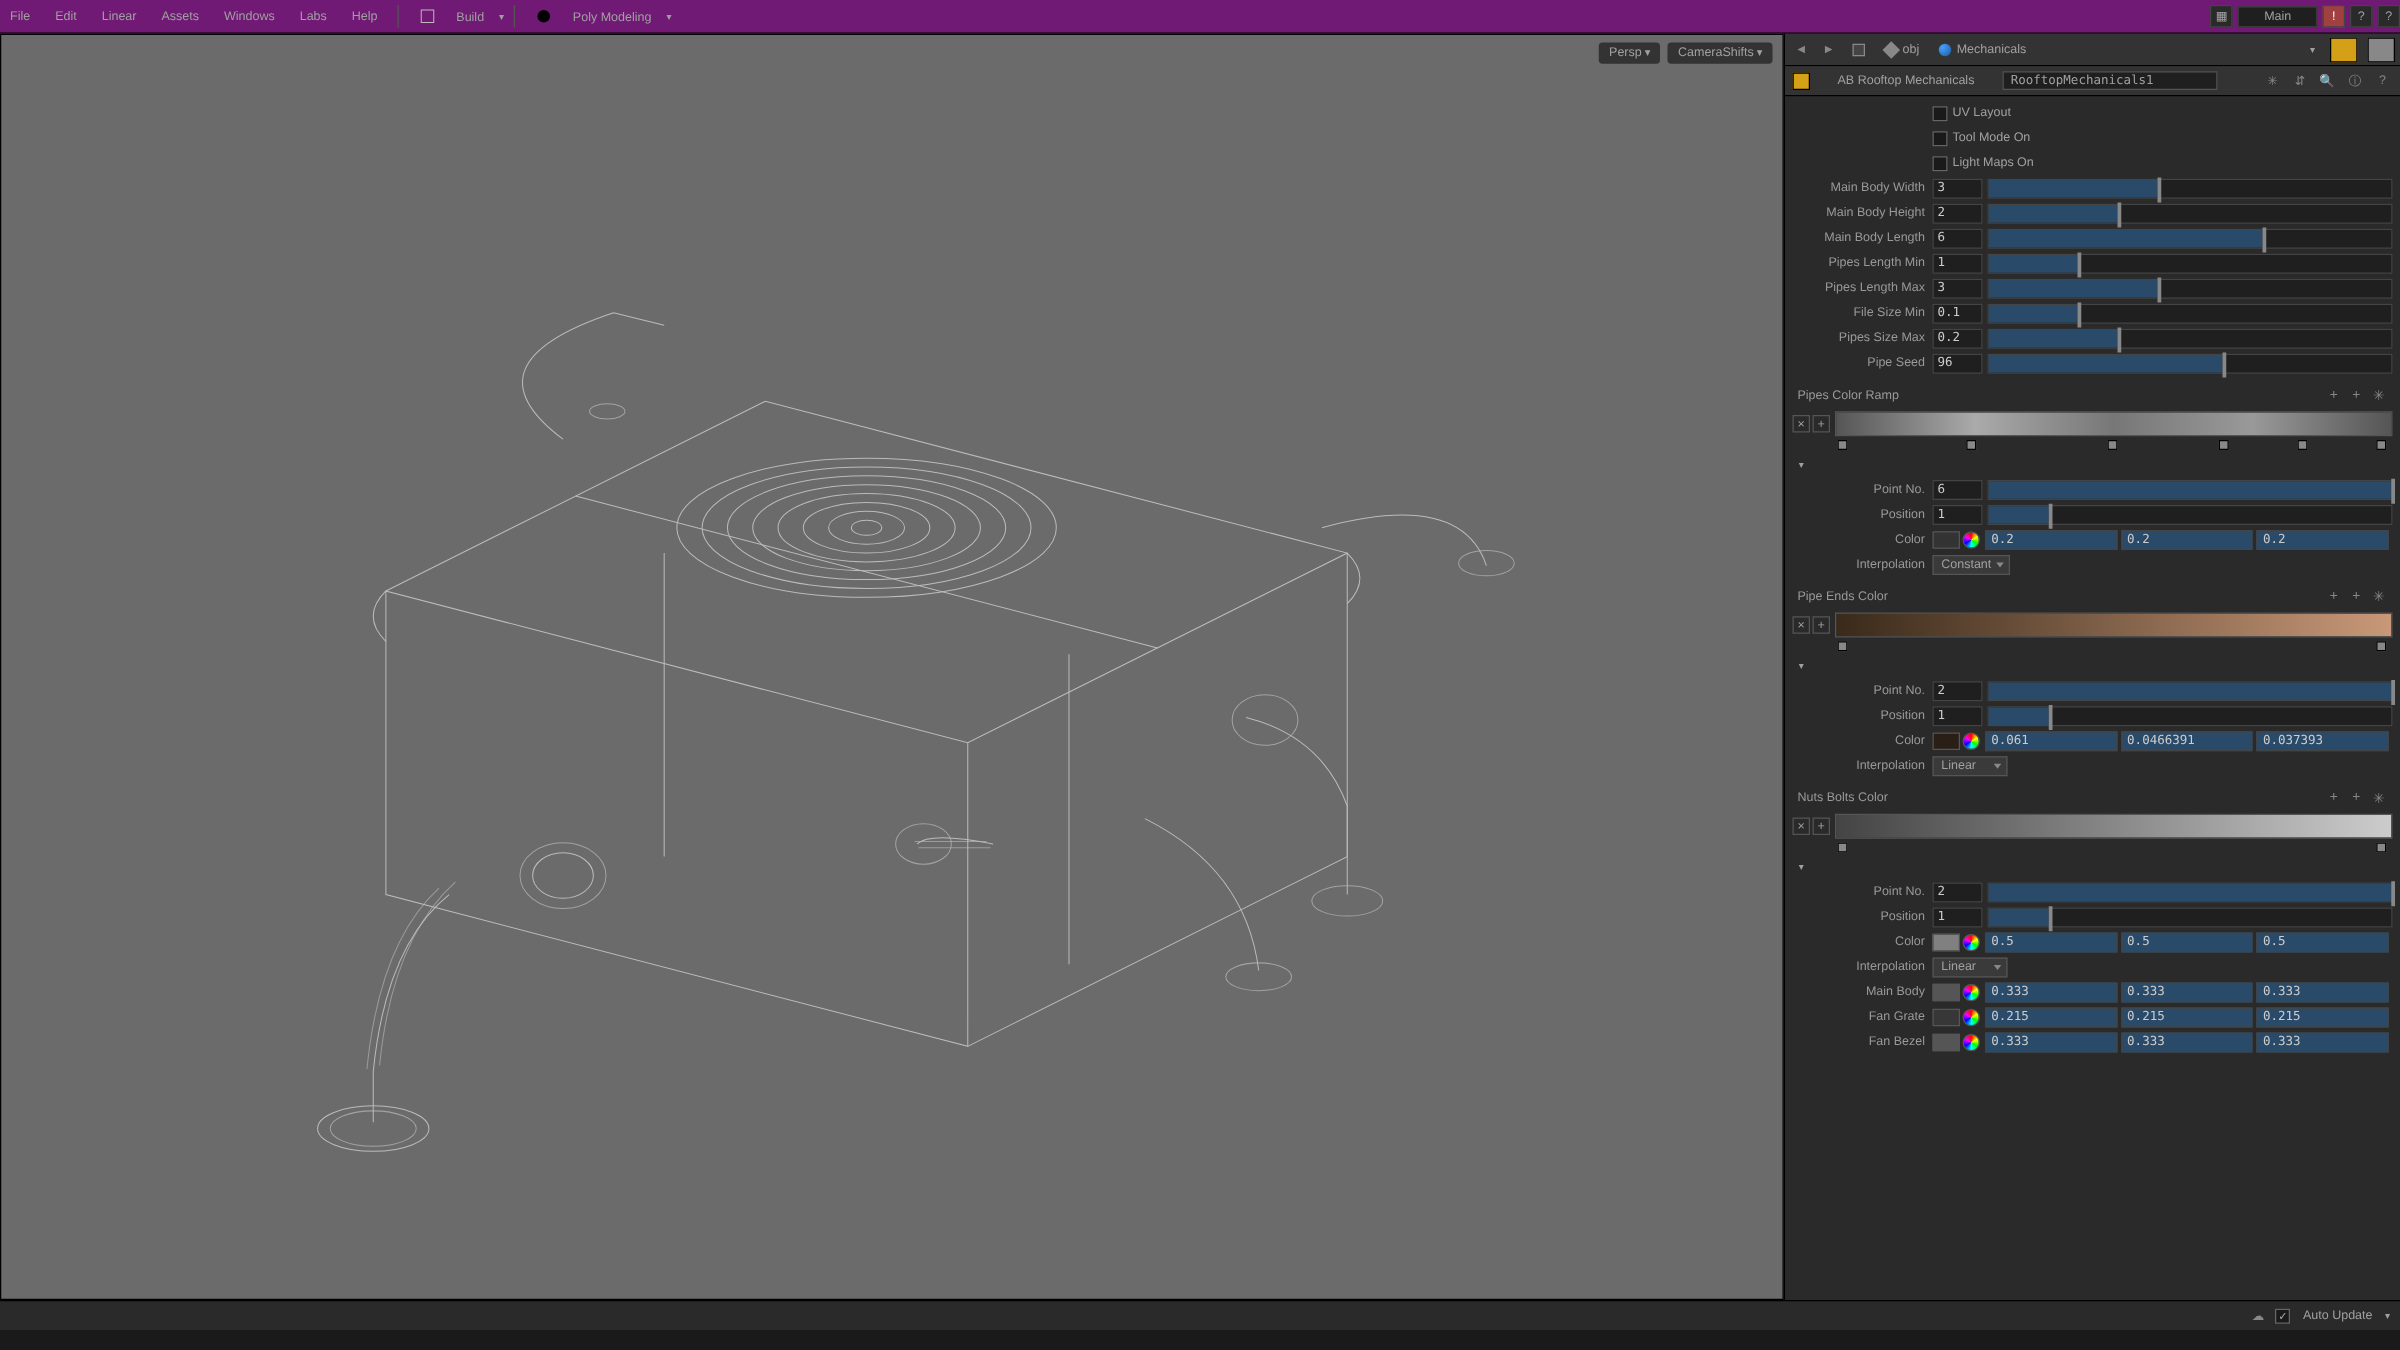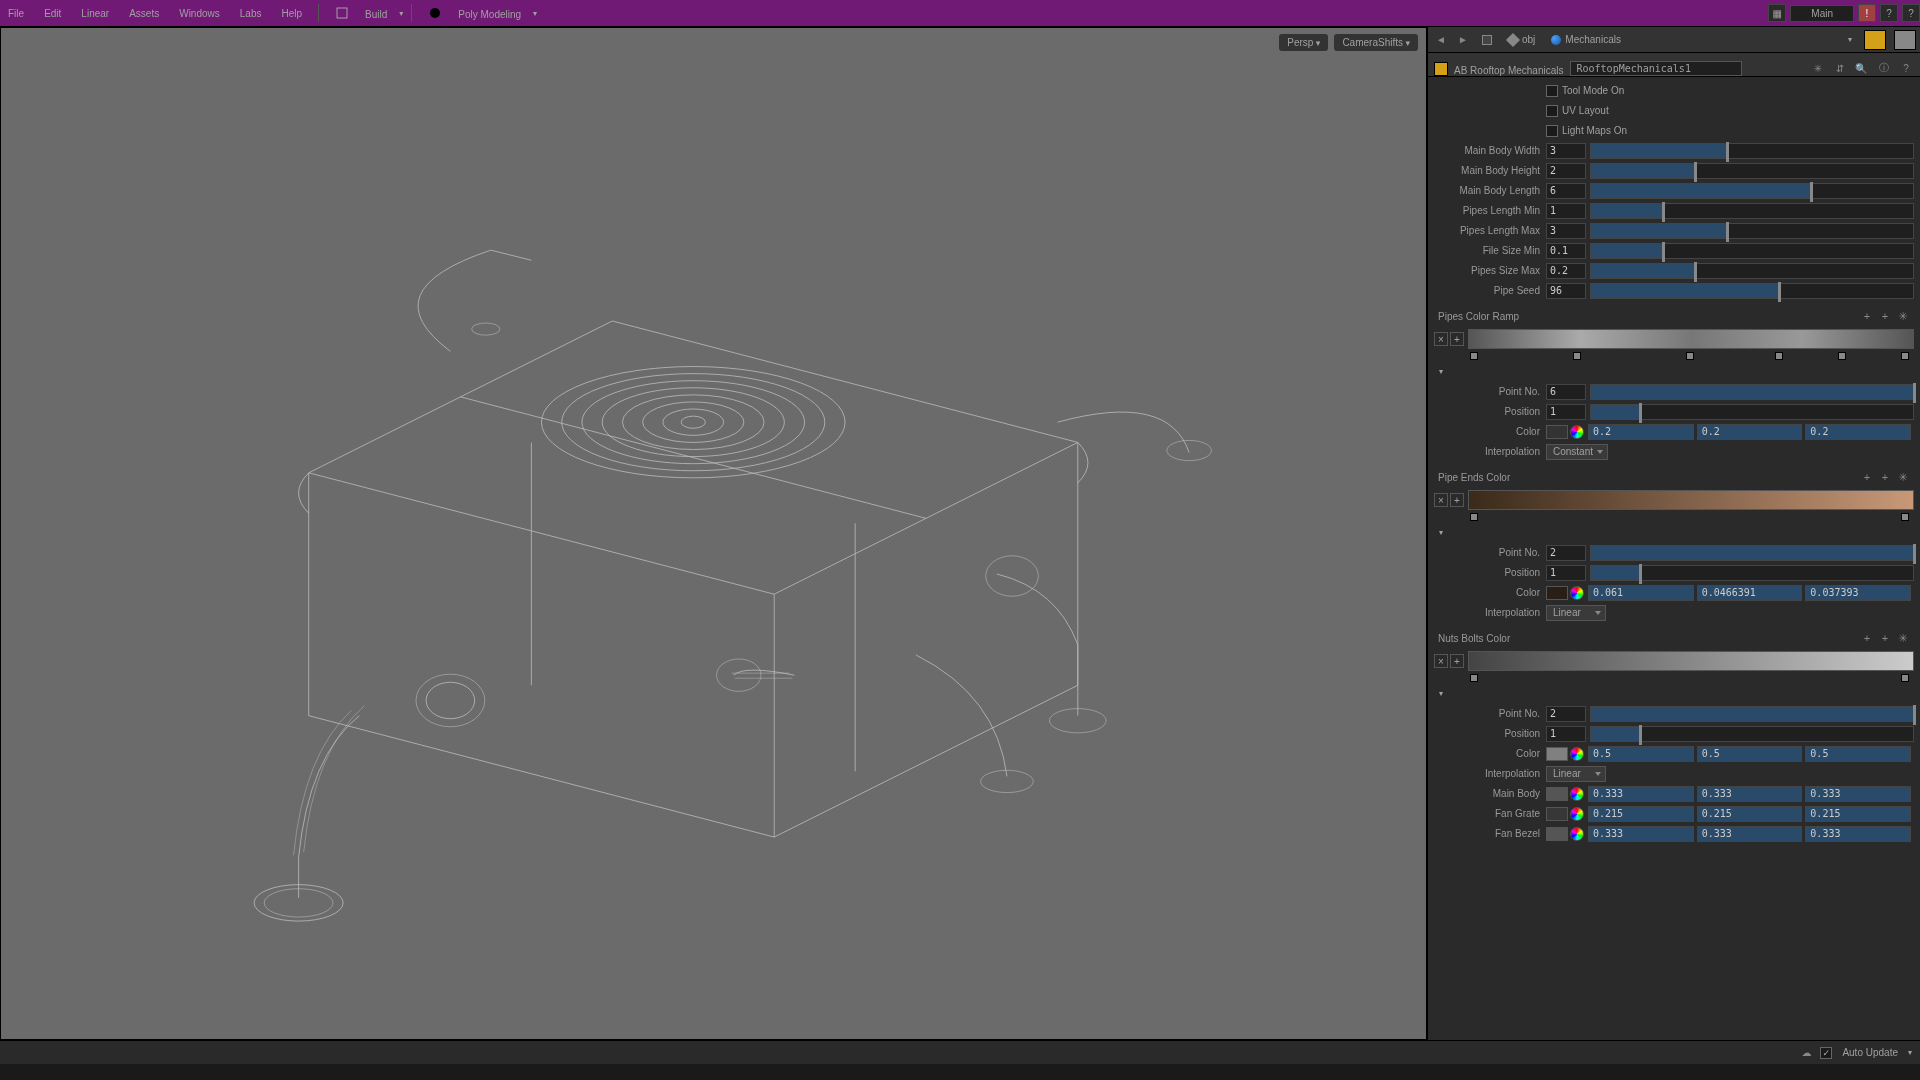--- a/index.html
+++ b/index.html
@@ -17,21 +17,21 @@
 .vp-chip{background:#333;padding:3px 8px;border-radius:3px;font-size:9px;cursor:pointer}
 .wire-canvas{position:absolute;top:40px;left:0;right:0;bottom:40px}
 .right-panel{width:493px;background:#2a2a2a;border-left:1px solid #000;display:flex;flex-direction:column}
 .path-bar{height:26px;background:#333;border-bottom:1px solid #000;display:flex;align-items:center;padding:0 4px;gap:4px}
 .nav-arrow{width:18px;height:18px;display:flex;align-items:center;justify-content:center;cursor:pointer;color:#888}
 .path-seg{padding:2px 6px;cursor:pointer;display:flex;align-items:center;gap:4px}
 .path-box{width:10px;height:10px;border:1px solid #888;background:#444}
 .path-hex{width:10px;height:10px;background:#888;transform:rotate(45deg)}
 .path-sphere{width:10px;height:10px;border-radius:50%;background:radial-gradient(circle at 30% 30%,#4a9eff,#1a5a9a)}
 .mode-toggle{width:22px;height:20px;background:#d4a017;border:1px solid #000;margin-left:4px;cursor:pointer}
-.obj-header{height:24px;background:#333;border-bottom:1px solid #000;display:flex;align-items:flex-end;padding:0 6px;gap:6px}
+.obj-header{height:24px;background:#333;border-bottom:1px solid #000;display:flex;align-items:center;padding:0 6px;gap:22px}
 .obj-icon{width:14px;height:14px;background:#d4a017;border:1px solid #000}
 .obj-path{font-size:10px}
 .obj-tools{margin-left:auto;display:flex;gap:6px}
 .tool-ic{width:16px;height:16px;display:flex;align-items:center;justify-content:center;cursor:pointer;color:#888}
 .params{flex:1;overflow-y:auto;padding:4px 6px}
 .row{display:flex;align-items:center;height:19px;margin-bottom:1px}
 .lbl{width:112px;text-align:right;padding-right:6px;font-size:10px;color:#999}
 .chk{width:12px;height:12px;border:1px solid #666;background:#1a1a1a;margin-right:4px;cursor:pointer;flex-shrink:0}
 .chk.on::after{content:"✓";color:#aaa;font-size:9px;display:block;text-align:center;line-height:10px}
 .opt-txt{font-size:10px}
@@ -203,26 +203,26 @@
         <div class="tool-ic">?</div>
       </div>
     </div>
 
     <div class="params">
 
 
       <div class="row">
           <span class="lbl"></span>
           <div class="chk"></div>
-          <span class="opt-txt">Tool Mode On</span>
+          <span class="opt-txt">UV Layout</span>
         </div>
       <div class="row">
           <span class="lbl"></span>
           <div class="chk"></div>
-          <span class="opt-txt">UV Layout</span>
+          <span class="opt-txt">Tool Mode On</span>
         </div>
       <div class="row">
           <span class="lbl"></span>
           <div class="chk"></div>
           <span class="opt-txt">Light Maps On</span>
         </div>
 
       <div class="row">
           <span class="lbl">Main Body Width</span>
           <input class="val-input" value="3" style="">

